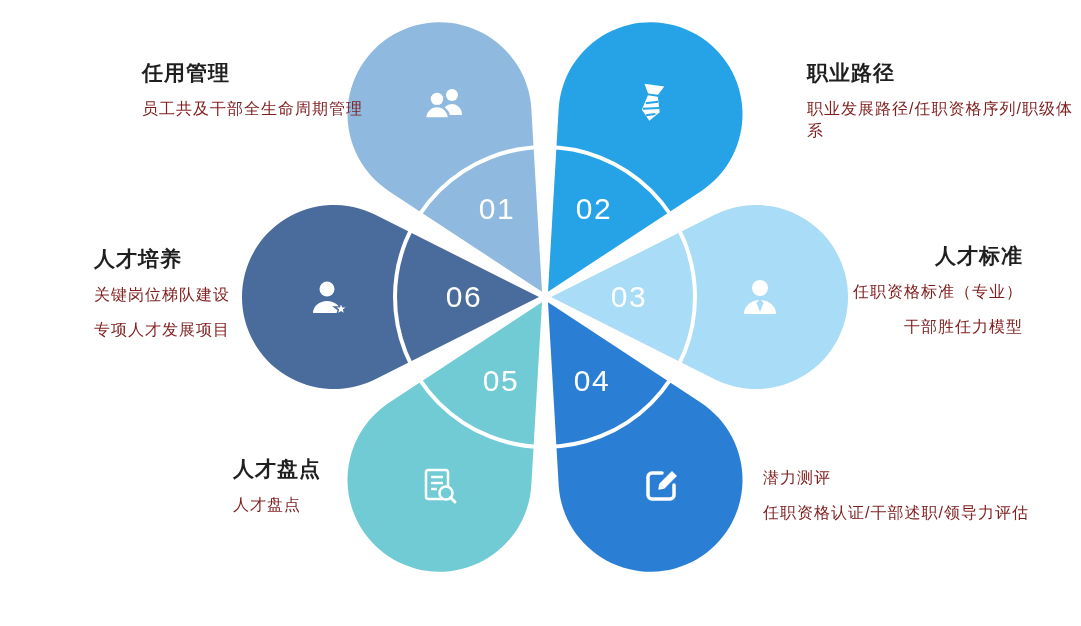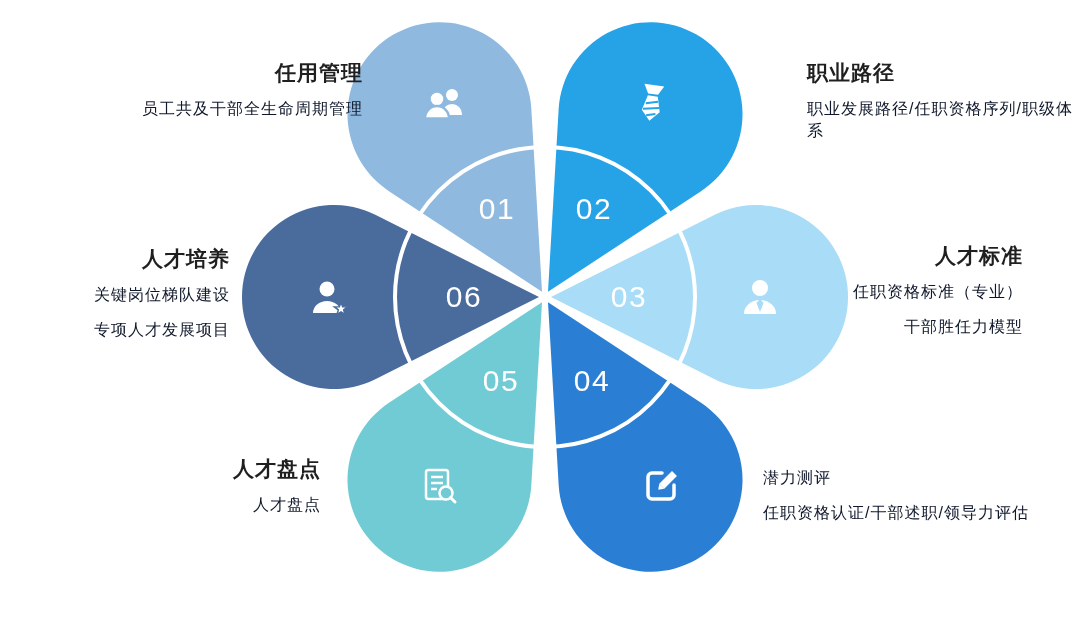--- a/index.html
+++ b/index.html
@@ -14,31 +14,31 @@
   }
   .flower-svg { position: absolute; left: 0; top: 0; }
   .num {
     font-family: "Liberation Sans", "DejaVu Sans", sans-serif;
     font-size: 30px;
     fill: #ffffff;
     letter-spacing: 1.5px;
     font-weight: 400;
   }
   .label { position: absolute; }
-  .label.align-right { text-align: right; }
+  .label.align-right { text-align: left; }
   .label-title {
     font-size: 21px;
     font-weight: 700;
     color: #1f1f1f;
     letter-spacing: 1px;
     line-height: 25px;
   }
   .label-line {
     font-size: 16px;
-    color: #0f172a;
+    color: #7f1d1d;
     letter-spacing: 1px;
     line-height: 22px;
     margin-top: 13px;
   }
 </style>
 </head>
 <body>
 
 <div class="canvas">
 

